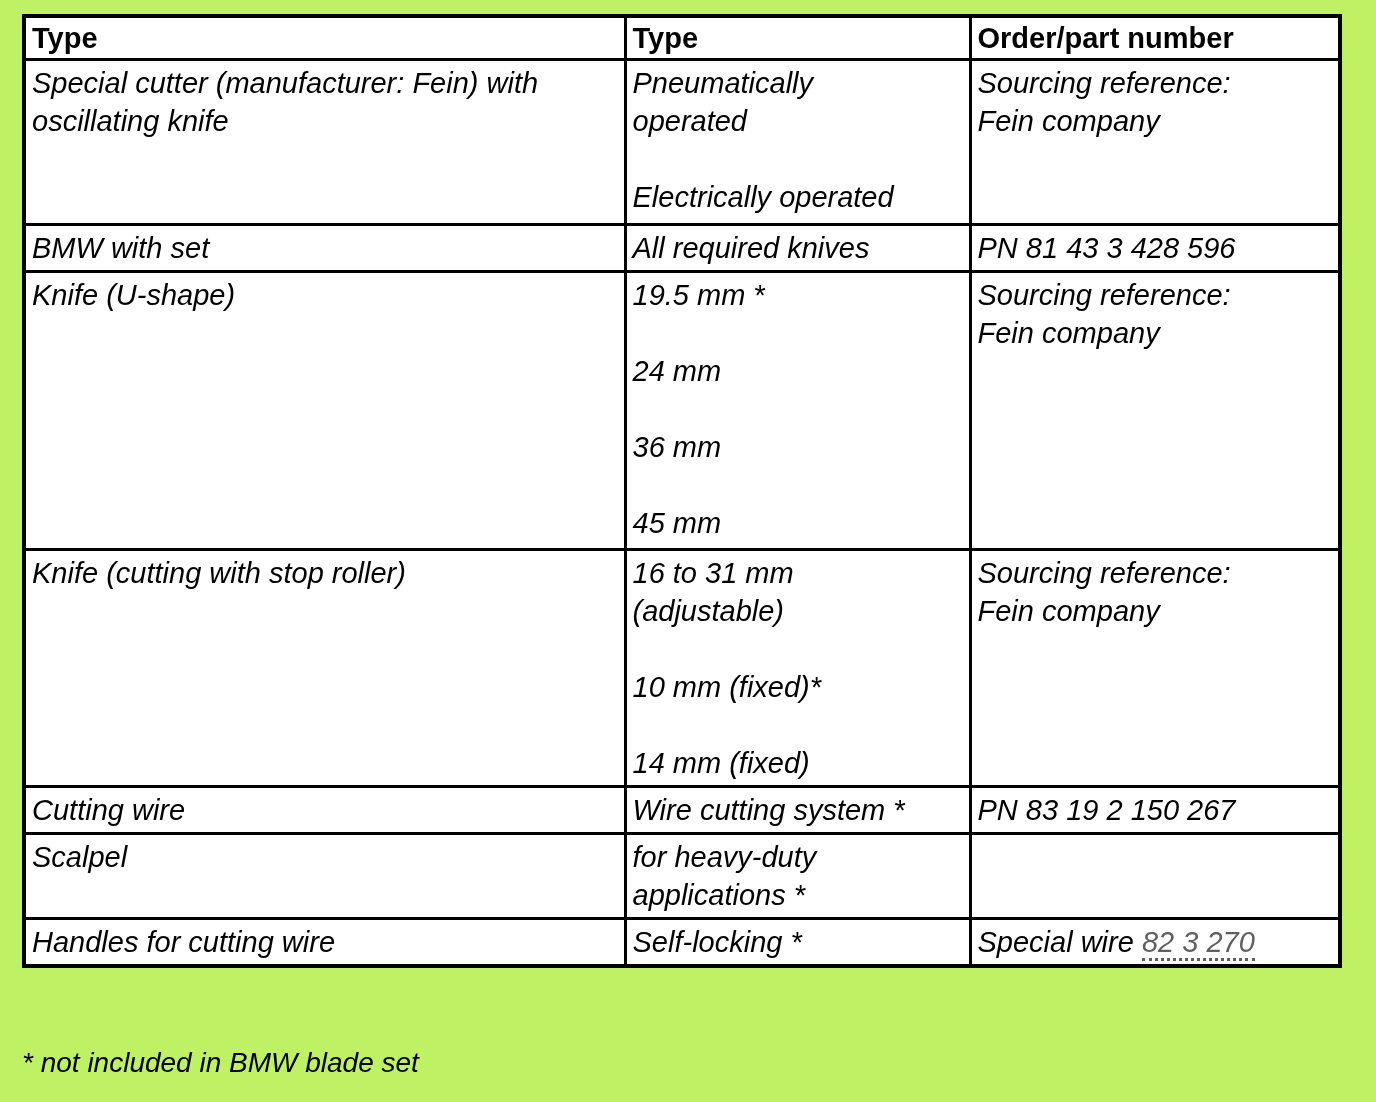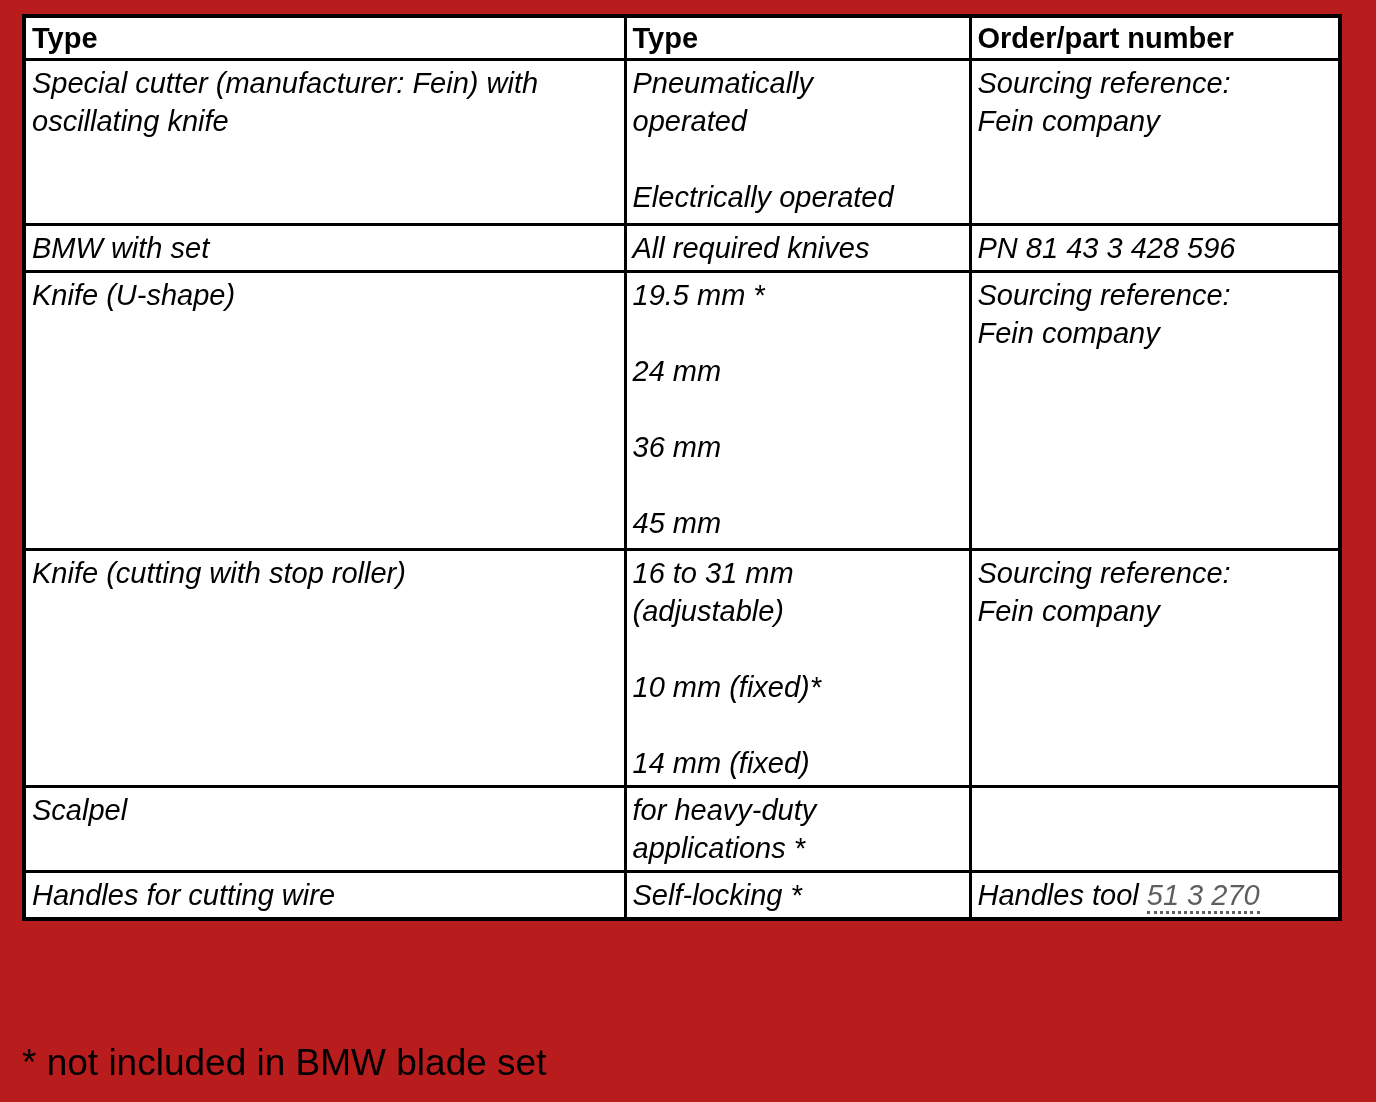--- a/index.html
+++ b/index.html
@@ -8,21 +8,21 @@
     background: #ffffff;
     width: 1376px;
     height: 1102px;
     font-family: "Liberation Sans", sans-serif;
     color: #000000;
   }
   .page {
     position: relative;
     width: 1376px;
     height: 1102px;
-    background: #b91c1c;
+    background: #bef264;
     overflow: hidden;
   }
   table.parts {
     position: absolute;
     left: 22px;
     top: 14px;
     width: 1316px;
     border-collapse: collapse;
     table-layout: fixed;
     background: #ffffff;
@@ -53,23 +53,24 @@
   a.doclink {
     color: #5f5f5f;
     text-decoration: none;
     border-bottom: 3px dotted #5f5f5f;
     cursor: pointer;
   }
   .footnote {
     position: absolute;
     left: 22px;
     top: 1044px;
-    font-size: 37px;
+    font-size: 28px;
     line-height: 38px;
     white-space: pre;
+    font-style: italic;
   }
 </style>
 </head>
 <body>
 
 <div class="page">
 
   <table class="parts">
     <colgroup>
       <col style="width:601px">
@@ -119,31 +120,36 @@
 (adjustable)
 
 10 mm (fixed)*
 
 14 mm (fixed)</td>
       <td class="cell">Sourcing reference:
 Fein company</td>
     </tr>
 
 
+    <tr style="height:46px">
+      <td class="cell">Cutting wire</td>
+      <td class="cell">Wire cutting system *</td>
+      <td class="cell">PN 83 19 2 150 267</td>
+    </tr>
 
     <tr style="height:84px">
       <td class="cell">Scalpel</td>
       <td class="cell">for heavy-duty
 applications *</td>
       <td class="cell"></td>
     </tr>
 
     <tr style="height:45px">
       <td class="cell">Handles for cutting wire</td>
       <td class="cell">Self-locking *</td>
-      <td class="cell"><span>Handles tool </span><a class="doclink">51 3 270</a></td>
+      <td class="cell"><span>Special wire </span><a class="doclink">82 3 270</a></td>
     </tr>
   </tbody>
     </table>
 
   <div class="footnote">* not included in BMW blade set</div>
 
 </div>
 
 </body></html>

